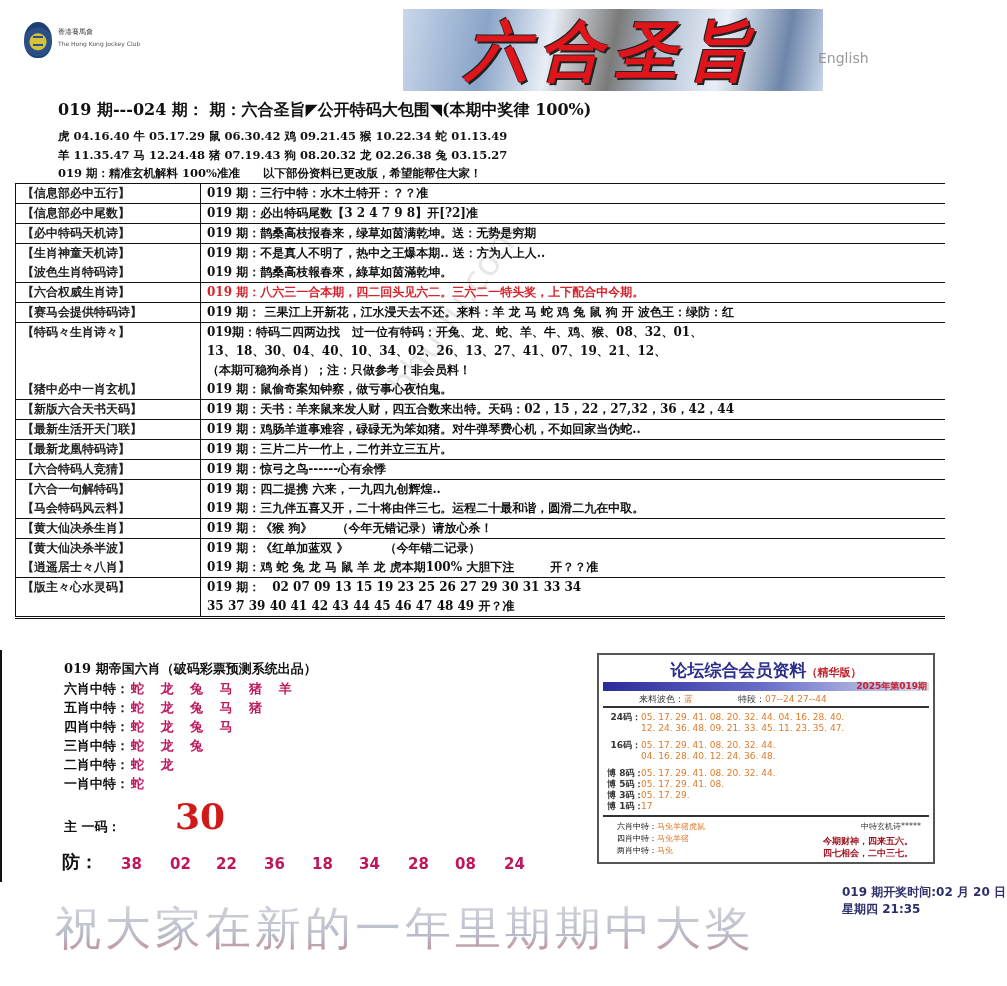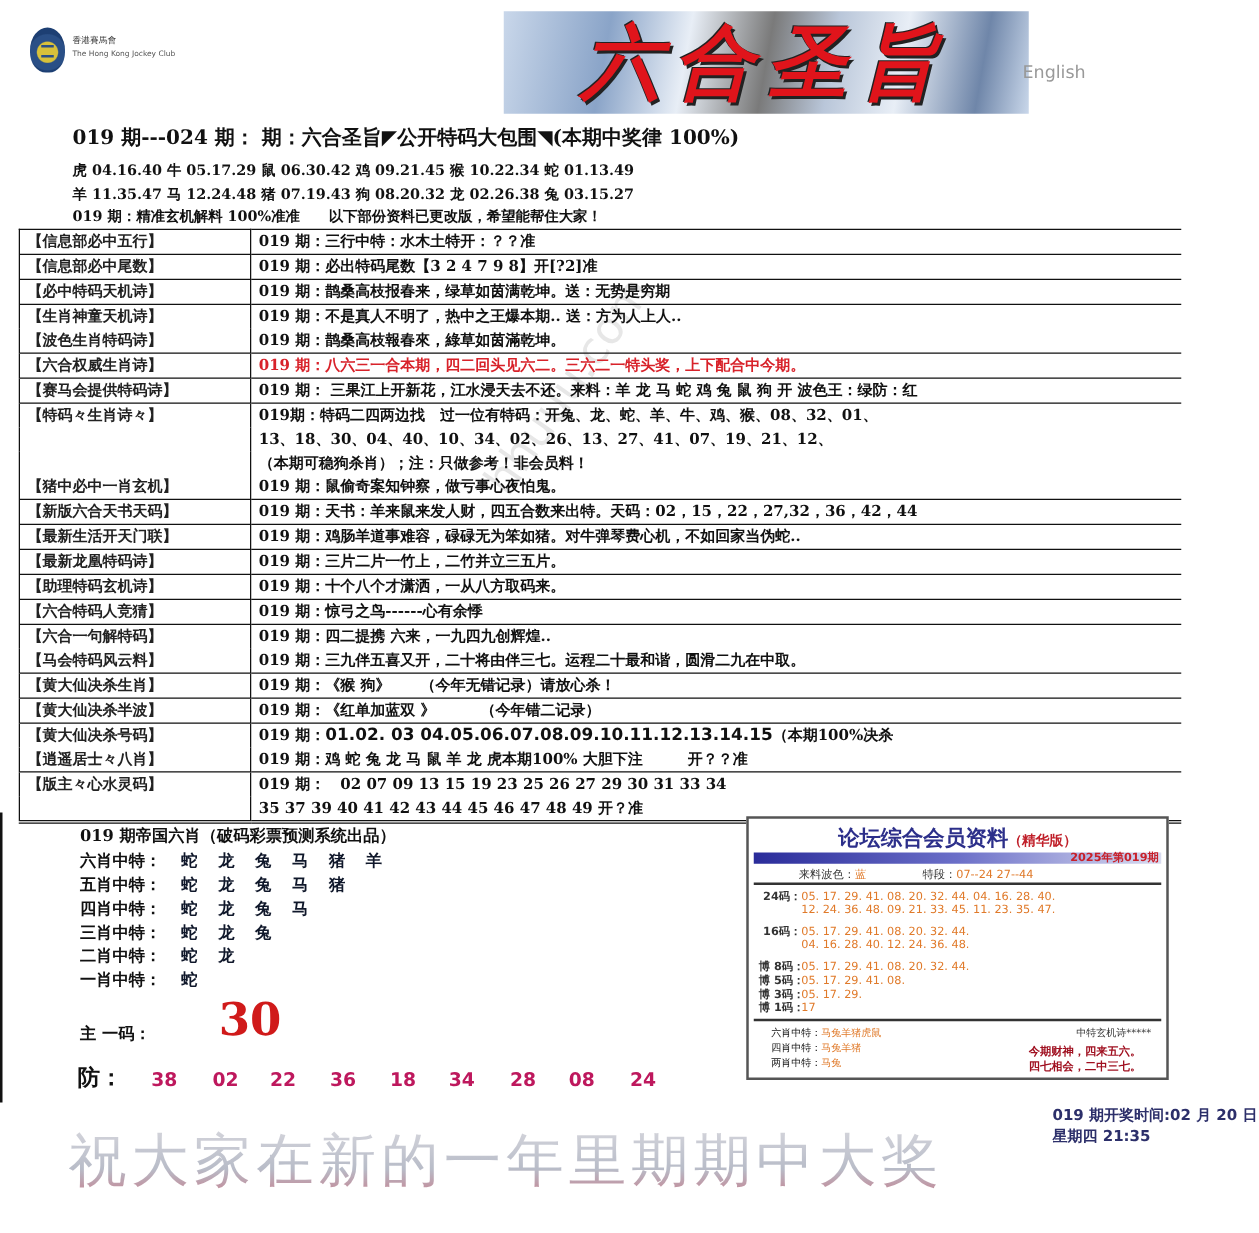--- a/index.html
+++ b/index.html
@@ -23,21 +23,21 @@
   table.main td.lab{width:172px;border-left:1.5px solid #111;border-right:1.5px solid #111;font-weight:bold;color:#222;}
   table.main td.val{font-weight:bold;}
   table.main tr.nob td{border-top:none;}
   table.main tr.last td{border-bottom:3px double #111;}
   .red td.val{color:#d8222a;}
   .big{font-family:"DejaVu Sans",sans-serif;font-size:13.5px;font-weight:bold;}
   
   .bl-frame{left:0;top:650px;width:560px;height:232px;border-left:2px solid #111;}
   .six-title{left:64px;top:660px;font-size:13px;font-weight:bold;}
   .srow{left:64px;font-size:13px;font-weight:bold;}
-  .srow .v{color:#0f172a;letter-spacing:6px;margin-left:16px;}
+  .srow .v{color:#be185d;letter-spacing:6px;margin-left:2px;}
   .mainlab{left:64px;top:818px;font-size:13px;font-weight:bold;}
   .mainnum{left:175px;top:795px;font-size:36px;font-weight:bold;color:#d01a1a;}
   .fang{left:62px;top:850px;font-size:18px;font-weight:bold;}
   .fnum{top:855px;font-size:15px;font-weight:bold;color:#be185d;font-family:"DejaVu Sans",sans-serif;}
   
   .forum{left:569px;top:653px;width:334px;height:207px;border:2px solid #555;background:#fff;font-family:"DejaVu Sans",sans-serif;margin-left:28px;}
   .f-title{position:absolute;left:0;right:0;top:4px;text-align:center;font-size:17px;font-weight:bold;color:#2c2f8a;}
   .f-title small{font-size:11px;color:#c0202a;}
   .f-bar{position:absolute;left:4px;right:4px;top:27px;height:9px;background:linear-gradient(90deg,#2a2c9a,#6b6fc8 50%,#d9dcf0);}
   .f-issue{position:absolute;right:6px;top:25px;font-size:9px;font-weight:bold;color:#c8202a;}
@@ -126,46 +126,38 @@
       </tr>
   <tr>
         <td class="lab">【最新生活开天门联】</td>
         <td class="val">019 期：鸡肠羊道事难容，碌碌无为笨如猪。对牛弹琴费心机，不如回家当伪蛇..</td>
       </tr>
   <tr>
         <td class="lab">【最新龙凰特码诗】</td>
         <td class="val">019 期：三片二片一竹上，二竹并立三五片。</td>
       </tr>
   <tr>
-        <td class="lab">【助理特码玄机诗】</td>
-        <td class="val">019 期：十个八个才潇洒，一从八方取码来。</td>
-      </tr>
-  <tr>
         <td class="lab">【六合特码人竞猜】</td>
         <td class="val">019 期：惊弓之鸟------心有余悸</td>
       </tr>
   <tr>
         <td class="lab">【六合一句解特码】</td>
         <td class="val">019 期：四二提携 六来，一九四九创辉煌..</td>
       </tr>
   <tr class="nob">
         <td class="lab">【马会特码风云料】</td>
         <td class="val">019 期：三九伴五喜又开，二十将由伴三七。运程二十最和谐，圆滑二九在中取。</td>
       </tr>
   <tr>
         <td class="lab">【黄大仙决杀生肖】</td>
         <td class="val">019 期：《猴 狗》　　（今年无错记录）请放心杀！</td>
       </tr>
   <tr>
         <td class="lab">【黄大仙决杀半波】</td>
         <td class="val">019 期：《红单加蓝双 》　　　（今年错二记录）</td>
-      </tr>
-  <tr>
-        <td class="lab">【黄大仙决杀号码】</td>
-        <td class="val"><span>019 期：</span><span class="big">01.02. 03 04.05.06.07.08.09.10.11.12.13.14.15</span><span>（本期100%决杀</span></td>
       </tr>
   <tr class="nob">
         <td class="lab">【逍遥居士々八肖】</td>
         <td class="val">019 期：鸡 蛇 兔 龙 马 鼠 羊 龙 虎本期100% 大胆下注　　　开？？准</td>
       </tr>
   <tr>
         <td class="lab">【版主々心水灵码】</td>
         <td class="val">019 期：　02 07 09 13 15 19 23 25 26 27 29 30 31 33 34</td>
       </tr>
   <tr class="nob last">

